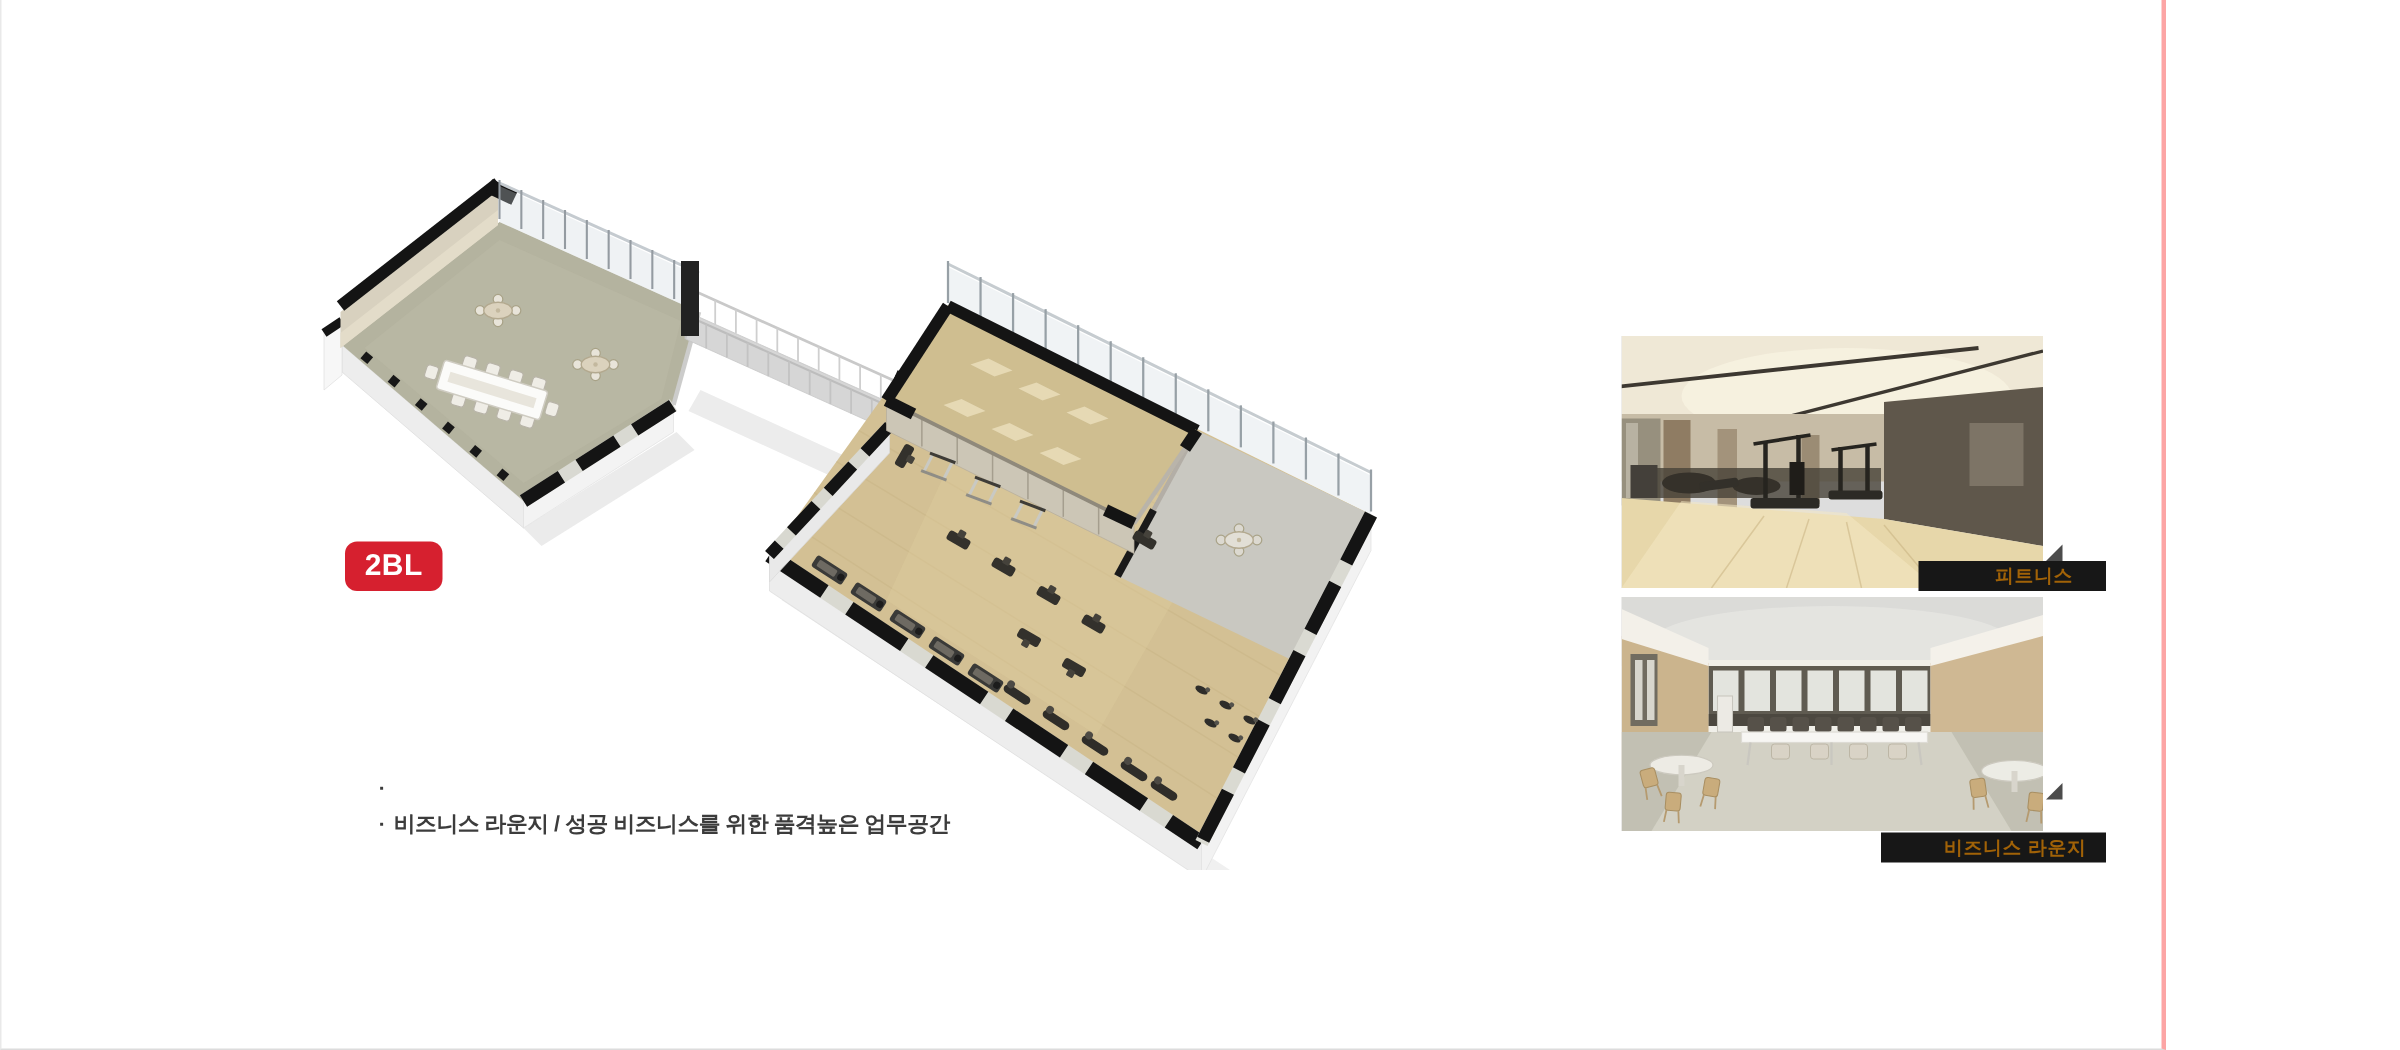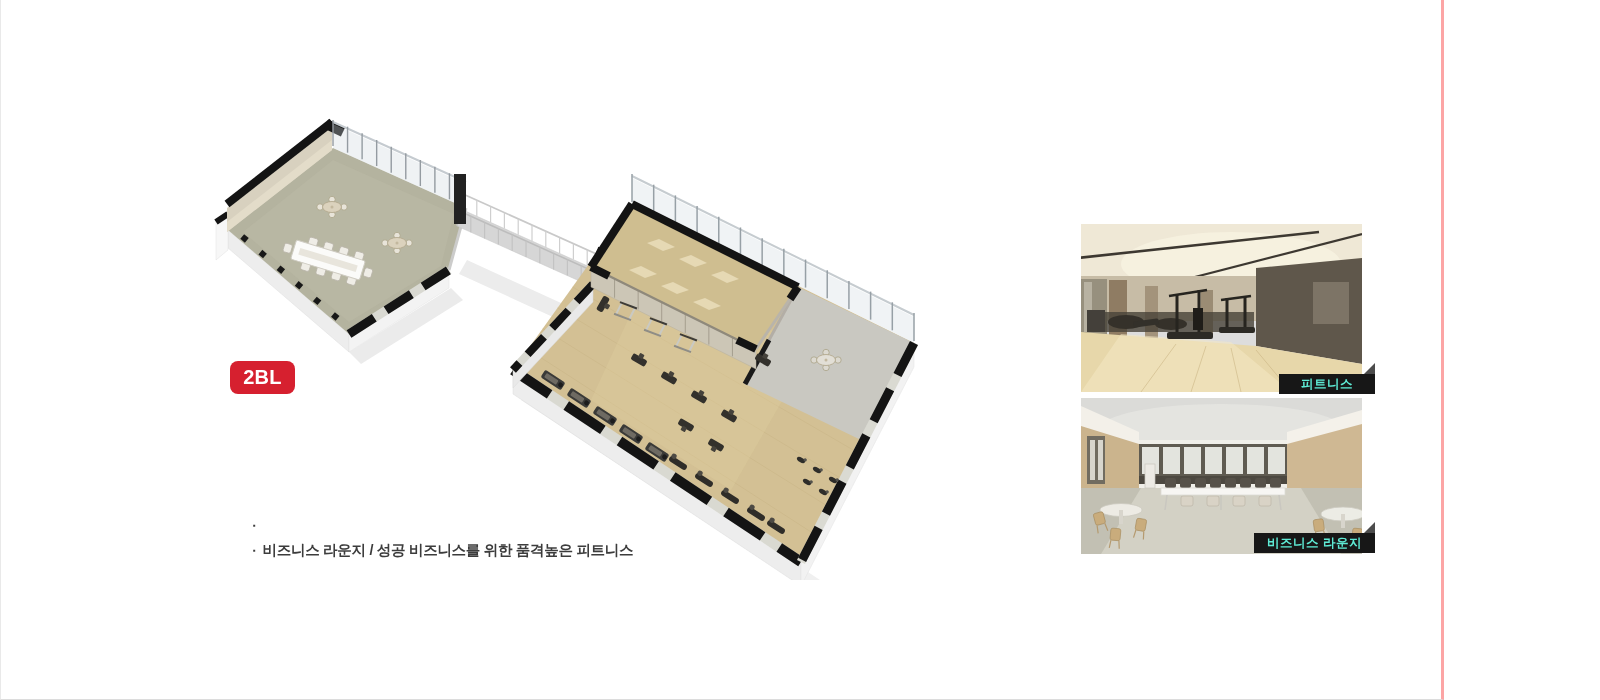--- a/index.html
+++ b/index.html
@@ -19,26 +19,26 @@
   }
   .bullets{position:absolute;left:252px;top:516px;margin:0;padding:0;list-style:none;
     font-size:14.5px;font-weight:600;color:#3c3c3c;letter-spacing:-.3px;}
   .bullets li{line-height:23px;display:flex;align-items:baseline;white-space:nowrap;}
   .bullets .marker{font-size:8px;margin-right:7px;transform:translateY(-2px);}
   .photo{position:absolute;margin:0;overflow:hidden;background:#ddd;}
   .photo svg{display:block;width:100%;height:100%;}
   .photo-fitness{left:1080px;top:224px;width:281px;height:168px;}
   .photo-business{left:1080px;top:398px;width:281px;height:156px;}
   .photo-label{
-    position:absolute;height:20px;background:#171717;color:#5eead4;
+    position:absolute;height:20px;background:#171717;color:#a16207;
     font-size:12.5px;font-weight:bold;letter-spacing:.5px;
-    display:flex;align-items:center;justify-content:center;white-space:nowrap;
+    display:flex;align-items:center;justify-content:center;white-space:nowrap;padding-left:29px;
   }
   .label-fitness{left:1278px;top:374px;width:96px;}
-  .label-business{left:1253px;top:533px;width:121px;}
+  .label-business{left:1253px;top:555px;width:121px;}
   .fold{position:absolute;width:0;height:0;border-left:11px solid transparent;border-bottom:11px solid #4c4c4c;}
   .fold-1{left:1363px;top:363px;}
   .fold-2{left:1363px;top:522px;}
 </style>
 </head>
 <body>
 
 <div class="slide">
 
   <svg class="floorplan" viewBox="0 0 780 470">
@@ -362,21 +362,21 @@
   </svg>
 
   <div class="badge">2BL</div>
 
   <ul class="bullets">
     <li>
       <span class="marker">▪</span>
     </li>
     <li>
       <span class="marker">▪</span>
-      <span>비즈니스 라운지 / 성공 비즈니스를 위한 품격높은 피트니스</span>
+      <span>비즈니스 라운지 / 성공 비즈니스를 위한 품격높은 업무공간</span>
     </li>
   </ul>
 
   <figure class="photo photo-fitness">
     <svg viewBox="0 0 281 168" preserveAspectRatio="none">
       <rect x="0" y="0" width="281" height="70" fill="#efe8d6"></rect>
       <ellipse cx="150" cy="40" rx="110" ry="32" fill="#f8f2e1" opacity="0.8"></ellipse>
       <path d="M-4,34 L238,8" stroke="#3d3831" stroke-width="2.6"></path>
       <path d="M48,70 L281,10" stroke="#3d3831" stroke-width="2.2"></path>
       <rect x="0" y="52" width="180" height="45" fill="#c7bca6"></rect>

